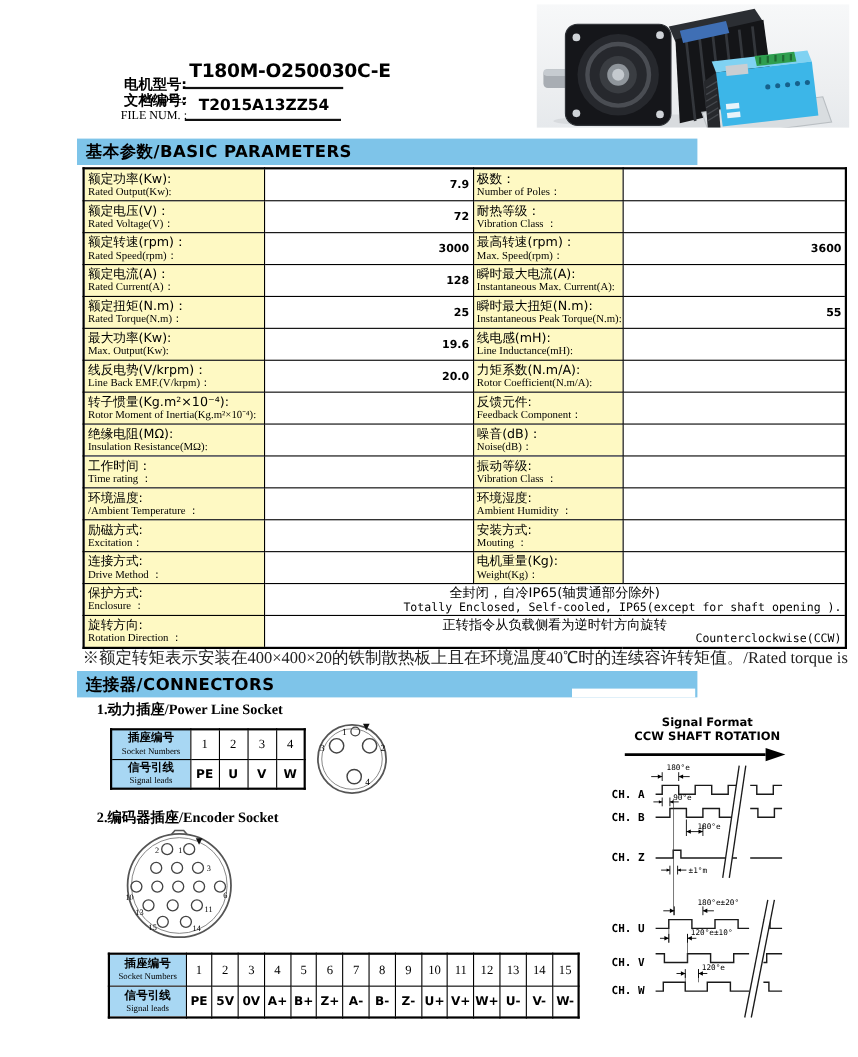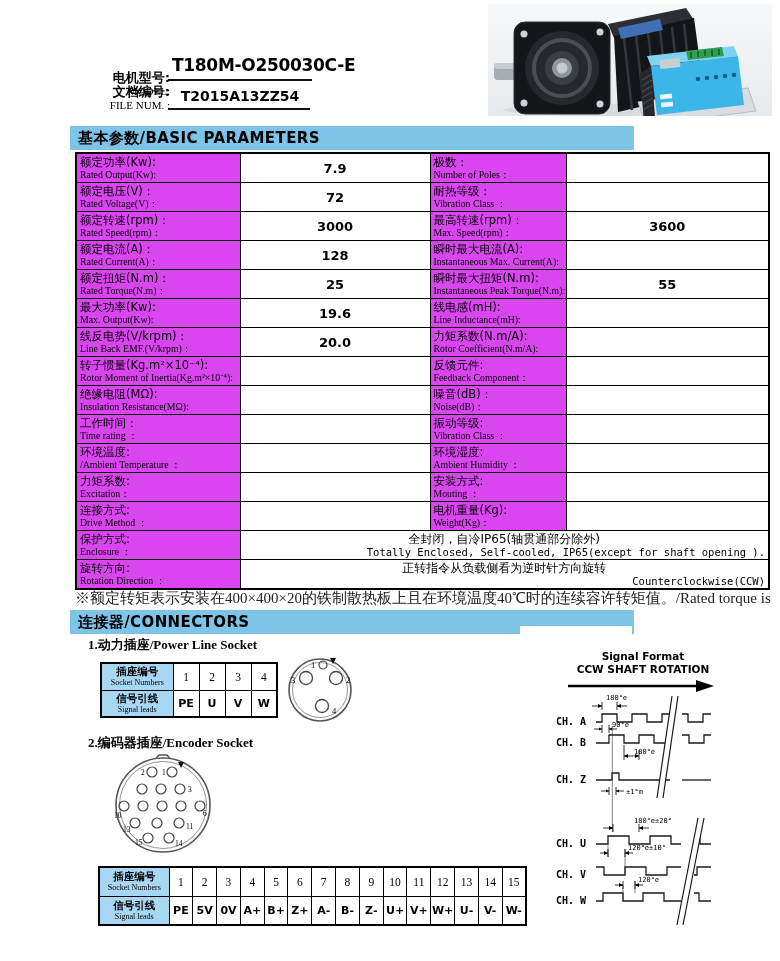--- a/index.html
+++ b/index.html
@@ -10,24 +10,24 @@
   .tlabel .en{font-size:11px;font-family:"Liberation Serif",serif;line-height:13px;}
   .tval-model{position:absolute;left:172px;top:55px;font-size:17px;font-weight:bold;letter-spacing:-0.3px;}
   .tval-file{position:absolute;left:168px;top:88px;width:144px;text-align:center;font-size:14px;font-weight:bold;}
   .uline{position:absolute;height:2px;background:#111;}
   
   .bar{position:absolute;left:70px;width:564px;height:24px;background:#7ec4e9;font-weight:bold;font-size:15px;line-height:24px;padding-left:8px;box-sizing:border-box;letter-spacing:.4px;}
   .bar-notch{position:absolute;right:2px;bottom:0;width:112px;height:8px;background:#fff;}
   
   table.params{position:absolute;left:75px;top:152px;width:693px;border-collapse:collapse;table-layout:fixed;border:2px solid #000;}
   table.params td{border:1px solid #000;padding:1px 3px;vertical-align:middle;overflow:hidden;}
-  td.lbl{background:#d946ef;}
+  td.lbl{background:#fef9c3;}
   .lbl .cn{font-size:11.5px;line-height:14px;white-space:nowrap;}
   .lbl .en{font-size:9.8px;line-height:12px;font-family:"Liberation Serif",serif;white-space:nowrap;}
-  td.val{text-align:center;font-weight:bold;font-size:13px;}
+  td.val{text-align:right;font-weight:bold;font-size:10px;}
   td.fullval{text-align:center;}
   .fullval .cn{font-size:12px;line-height:14px;}
   .fullval .en{font-size:10.5px;line-height:12px;font-family:"DejaVu Sans Mono",monospace;text-align:right;}
   tr.prow{height:29px;} tr.frow{height:28px;}
   .note{position:absolute;left:75px;top:589px;width:700px;font-size:15px;font-family:"Liberation Serif",serif;color:#222;}
   .subtitle{position:absolute;font-size:13px;font-weight:bold;font-family:"Liberation Serif",serif;}
   
   table.sock{position:absolute;border-collapse:collapse;table-layout:fixed;border:2px solid #000;}
   table.sock td{border:1px solid #000;text-align:center;vertical-align:middle;padding:0;overflow:hidden;}
   td.shead{background:#a8d7f3;}
@@ -235,21 +235,21 @@
           </td>
       <td class="val"></td>
       <td class="lbl">
             <div class="cn">环境湿度:</div>
             <div class="en">Ambient Humidity ：</div>
           </td>
       <td class="val"></td>
     </tr>
     <tr class="prow">
       <td class="lbl">
-            <div class="cn">力矩系数:</div>
+            <div class="cn">励磁方式:</div>
             <div class="en">Excitation：</div>
           </td>
       <td class="val"></td>
       <td class="lbl">
             <div class="cn">安装方式:</div>
             <div class="en">Mouting ：</div>
           </td>
       <td class="val"></td>
     </tr>
     <tr class="prow">

